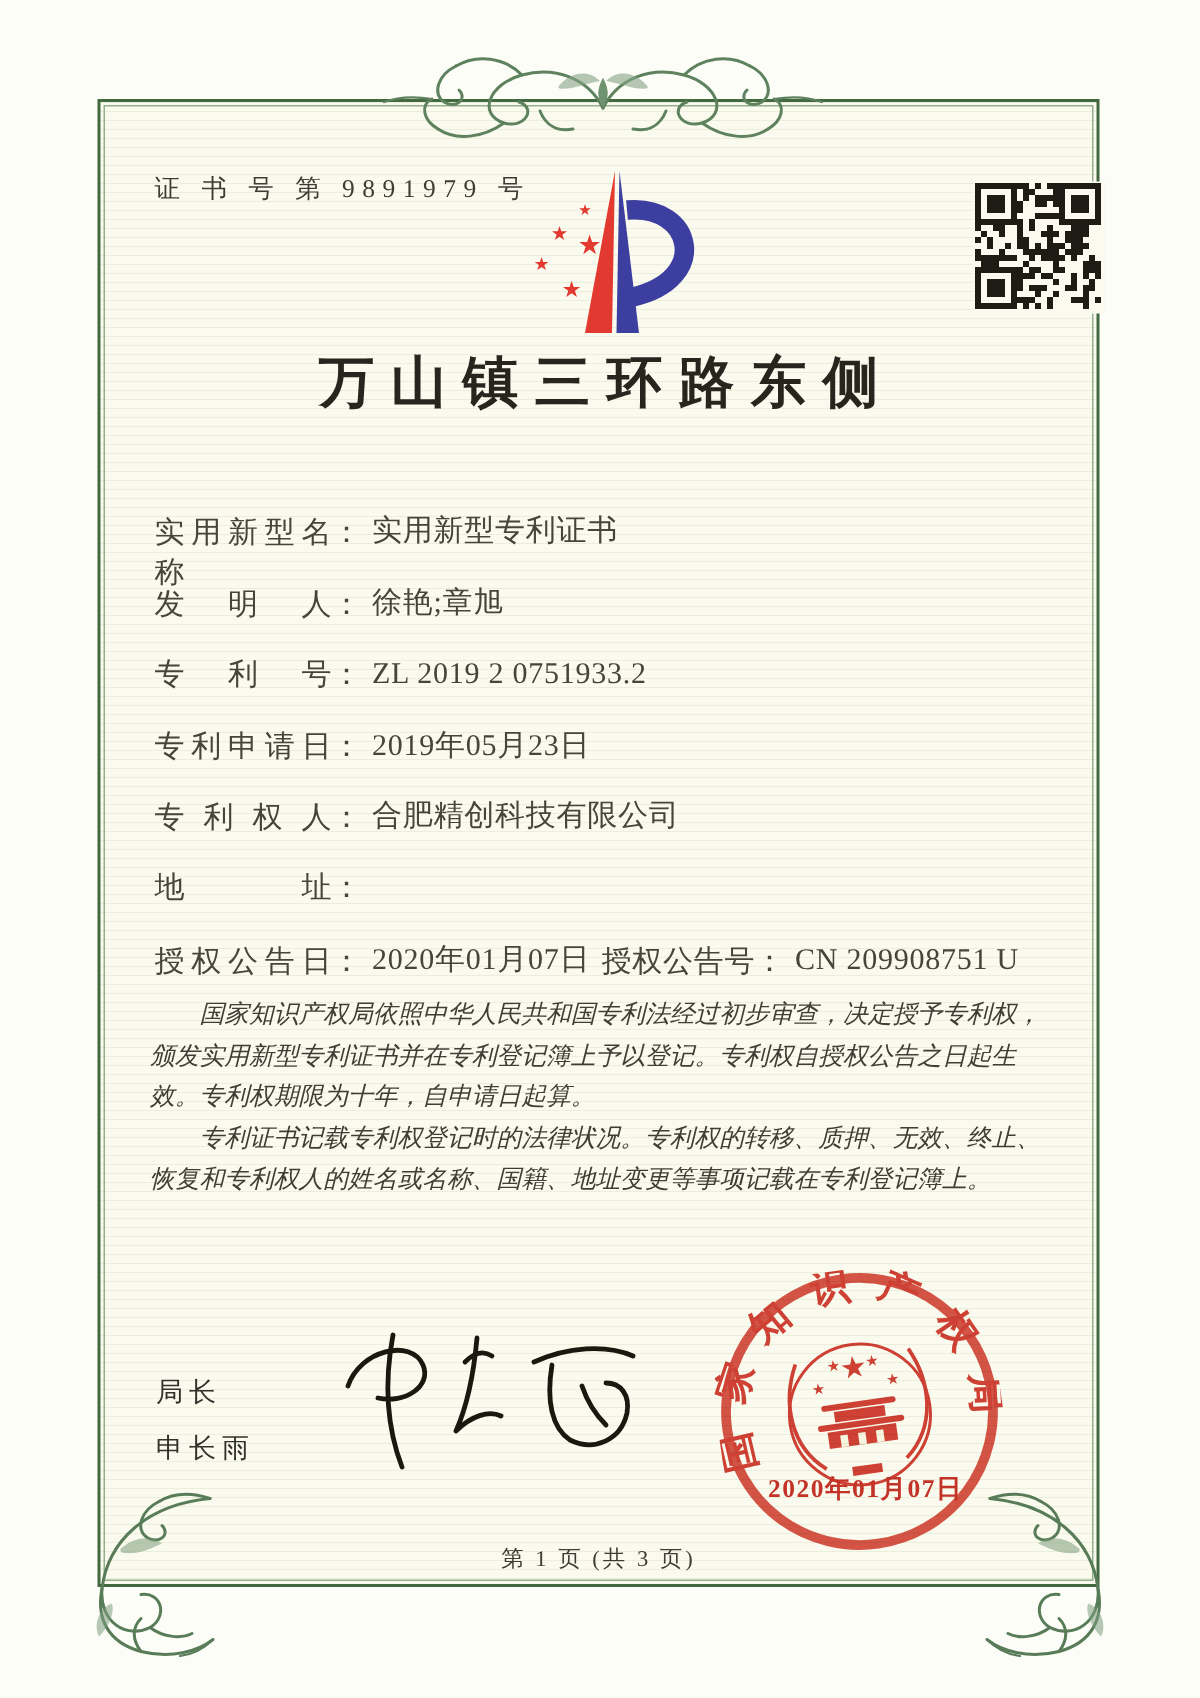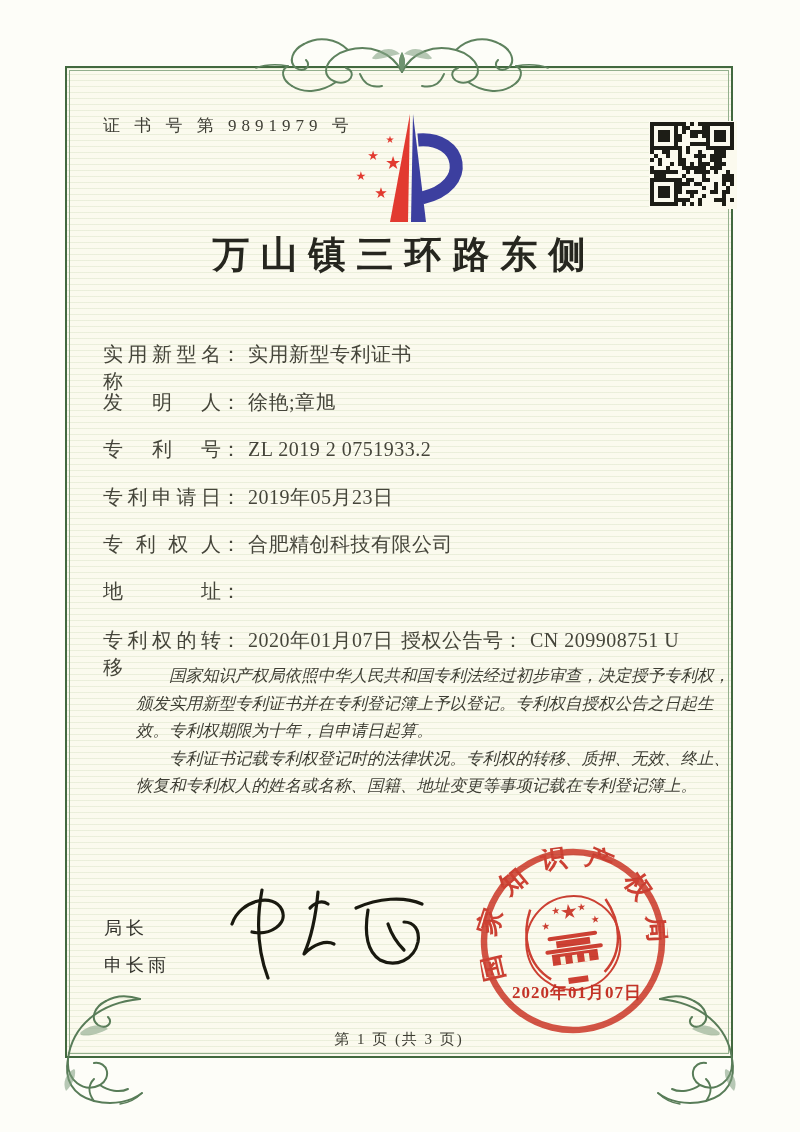--- a/index.html
+++ b/index.html
@@ -40,21 +40,21 @@
     display:inline-block;width:118px;flex:none;
     text-align:justify;text-align-last:justify;
   }
   .row .colon{flex:none;margin-right:7px;}
   .row .val{letter-spacing:.5px;line-height:26px;}
   .row .val.addr{width:432px;}
   .grant2{position:absolute;left:298px;top:0;display:flex;white-space:nowrap;}
   .grant2 .lbl{width:102px;}
   .paras{
     position:absolute;left:100px;top:662px;width:610px;
-    font-size:16.5px;font-style:italic;line-height:27.5px;color:#3e3e34;margin-left:36px;
+    font-size:16.5px;font-style:italic;line-height:27.5px;color:#3e3e34;
   }
   .paras p{margin:0;text-indent:2em;}
   .director{position:absolute;left:104px;top:910px;font-family:"Liberation Sans","DejaVu Sans",sans-serif;
     font-size:18px;letter-spacing:4px;color:#32322b;line-height:37px;}
   .signature{position:absolute;left:218px;top:878px;}
   .seal{position:absolute;left:478px;top:846px;width:190px;height:190px;
     transform:rotate(-8deg);opacity:.93;mix-blend-mode:multiply;}
   .seal-date{
     position:absolute;left:487px;top:981px;width:180px;text-align:center;
     color:#c33327;font-size:17px;font-weight:700;letter-spacing:1px;
@@ -408,21 +408,21 @@
     <span class="lbl">专利权人</span>
       <span class="colon">：</span>
     <span class="val">合肥精创科技有限公司</span>
   </div>
   <div class="row" style="top:578px">
     <span class="lbl">地址</span>
       <span class="colon">：</span>
   </div>
 
   <div class="row" style="top:627px;width:610px">
-    <span class="lbl">专利权的转移</span>
+    <span class="lbl">授权公告日</span>
       <span class="colon">：</span>
     <span class="val">2020年01月07日</span>
     <span class="grant2">
       <span class="lbl">授权公告号</span>
         <span class="colon">：</span>
       <span class="val">CN 209908751 U</span>
     </span>
   </div>
 
   <div class="paras">

